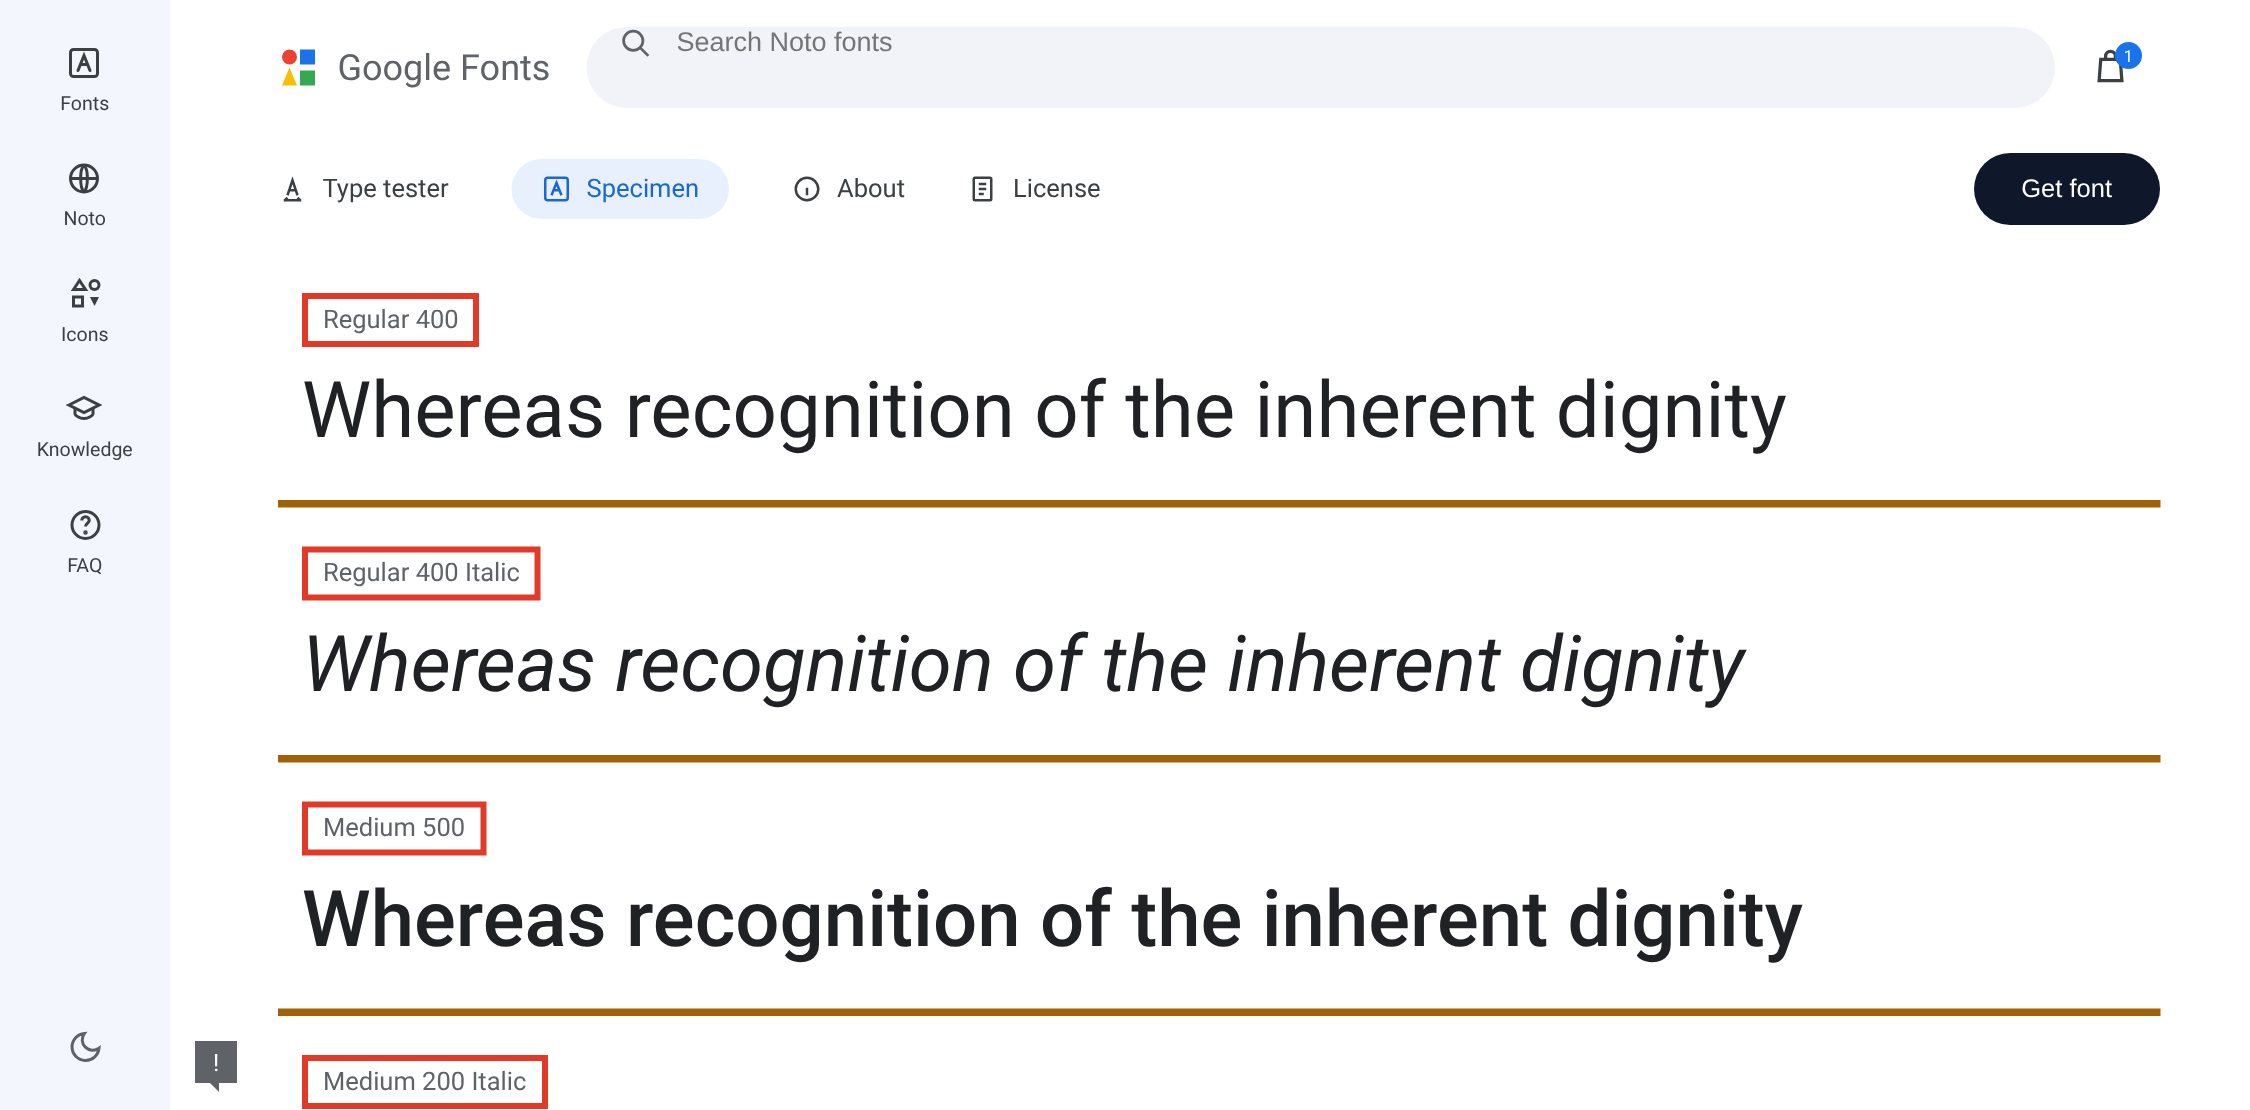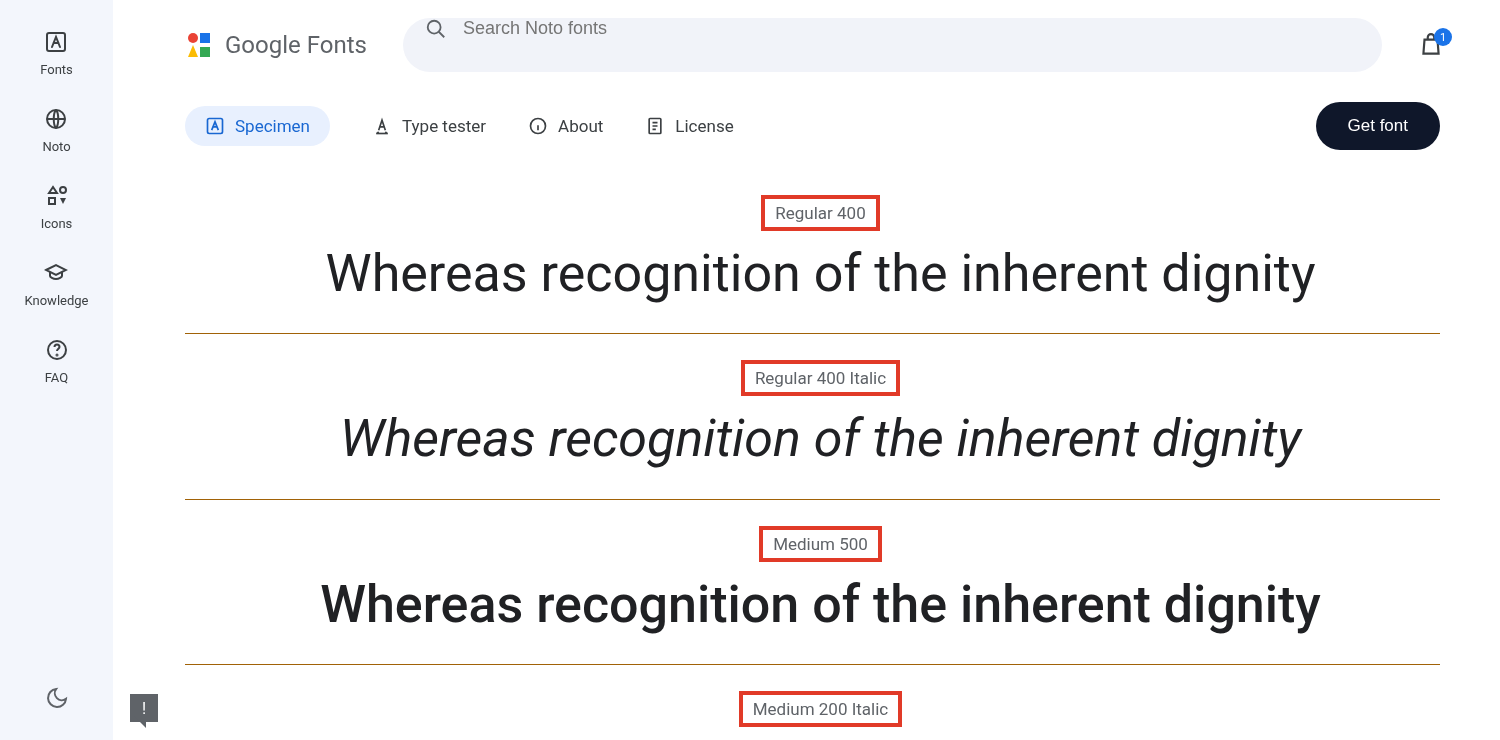--- a/index.html
+++ b/index.html
@@ -13,42 +13,42 @@
 .sidebar-item {
   display: flex; flex-direction: column; align-items: center;
   margin-bottom: 28px; cursor: pointer; color: #3c4043;
 }
 .sidebar-item .icon-slot { font-size: 22px; margin-bottom: 6px; display:flex; align-items:center; justify-content:center; width:28px; height:28px;}
 .sidebar-item .label { font-size: 13px; }
 .sidebar-bottom { margin-top: auto; margin-bottom: 30px; display:flex; flex-direction:column; align-items:center; gap:20px;}
 
 .main { margin-left: 113px; height: 100%; display: flex; flex-direction: column; }
 
-.topbar { display:flex; align-items:center; padding: 18px 56px 18px 72px; gap: 36px; }
+.topbar { display:flex; align-items:center; padding: 18px 80px 18px 72px; gap: 24px; }
 .logo-block { display:flex; align-items:center; gap:10px; }
 .logo-mark { width:30px; height:30px; position:relative; }
 .logo-text { font-size: 24px; color:#5f6368; }
 .search-bar {
   flex:1; height:54px; background:#f1f3f9; border-radius: 30px;
   display:flex; align-items:flex-start; padding: 0 22px; gap:16px; color:#5f6368;
 }
 .search-bar input { border:none; background:transparent; font-size:18px; flex:1; outline:none; color:#3c4043;}
 .bag { position:relative; color:#3c4043; }
 .bag-badge { position:absolute; top:-4px; right:-8px; background:#1a73e8; color:#fff;
   font-size:11px; width:18px; height:18px; border-radius:50%; display:flex; align-items:center; justify-content:center;}
 
 .tabs-row { display:flex; align-items:center; padding: 12px 60px 18px 72px; gap: 42px; border-bottom:1px solid #fff;}
 .tab { display:flex; align-items:center; gap:10px; font-size:17px; color:#3c4043; cursor:pointer; padding:10px 0;}
 .tab.active { background:#e8f0fe; color:#1967d2; padding:10px 20px; border-radius: 24px;}
 .tab .tab-icon { display:flex; align-items:center;}
 .get-font-btn { margin-left:auto; background:#0f172a; color:#fff; border:none;
   padding: 14px 32px; border-radius:28px; font-size:17px; font-weight:500; cursor:pointer;}
 
 .content { flex:1; overflow:auto; padding: 0 60px 40px 72px; }
-.style-block { border-bottom:1px solid #a16207; padding: 18px 0 28px 0; text-align: center;}
+.style-block { border-bottom:5px solid #a16207; padding: 18px 0 28px 0;}
 .style-label {
   display:inline-block; font-size:17px; color:#5f6368;
   border: 4px solid #e13a28; padding: 4px 10px; margin: 8px 0 12px 16px;
 }
 .sample-text {
   font-size: 52px; color:#202124; padding-left: 16px; line-height:1.2;
   white-space: nowrap; overflow:hidden;
 }
 .w400 { font-weight:400; }
 .w500 { font-weight:500; }
@@ -153,38 +153,38 @@
     <div class="bag">
       <svg width="26" height="26" viewBox="0 0 24 24" fill="none" stroke="#3c4043" stroke-width="2">
           <path d="M6 7h12l1 13H5L6 7z"></path>
           <path d="M9 7V5a3 3 0 016 0v2"></path>
         </svg>
       <span class="bag-badge">1</span>
     </div>
   </div>
 
   <div class="tabs-row">
-    <div class="tab active">
-      <span class="tab-icon">
-        <svg width="20" height="20" viewBox="0 0 24 24" fill="none" stroke="#1967d2" stroke-width="2">
-            <rect x="3" y="3" width="18" height="18" rx="2"></rect>
-            <path d="M8 17L12 7l4 10M9.5 13h5"></path>
-          </svg>
-      </span>
-      <span>Specimen</span>
-    </div>
     <div class="tab">
       <span class="tab-icon">
         <svg width="20" height="20" viewBox="0 0 24 24" fill="none" stroke="#3c4043" stroke-width="2">
             <path d="M8 17L12 5l4 12M9 13h6"></path>
             <path d="M5 21h14"></path>
             <path d="M8 19l-2 2M16 19l2 2"></path>
           </svg>
       </span>
       <span>Type tester</span>
+    </div>
+    <div class="tab active">
+      <span class="tab-icon">
+        <svg width="20" height="20" viewBox="0 0 24 24" fill="none" stroke="#1967d2" stroke-width="2">
+            <rect x="3" y="3" width="18" height="18" rx="2"></rect>
+            <path d="M8 17L12 7l4 10M9.5 13h5"></path>
+          </svg>
+      </span>
+      <span>Specimen</span>
     </div>
     <div class="tab">
       <span class="tab-icon">
         <svg width="20" height="20" viewBox="0 0 24 24" fill="none" stroke="#3c4043" stroke-width="2">
             <circle cx="12" cy="12" r="9"></circle>
             <path d="M12 8h.01M11 12h1v5"></path>
           </svg>
       </span>
       <span>About</span>
     </div>

